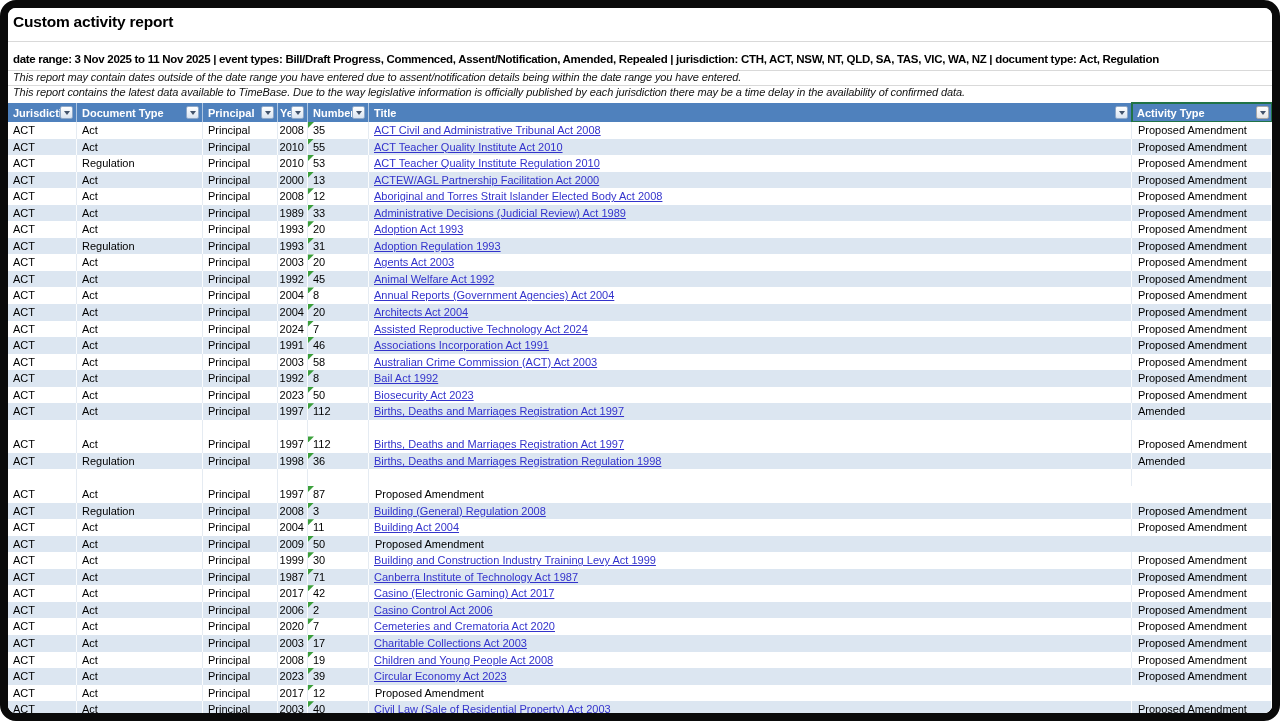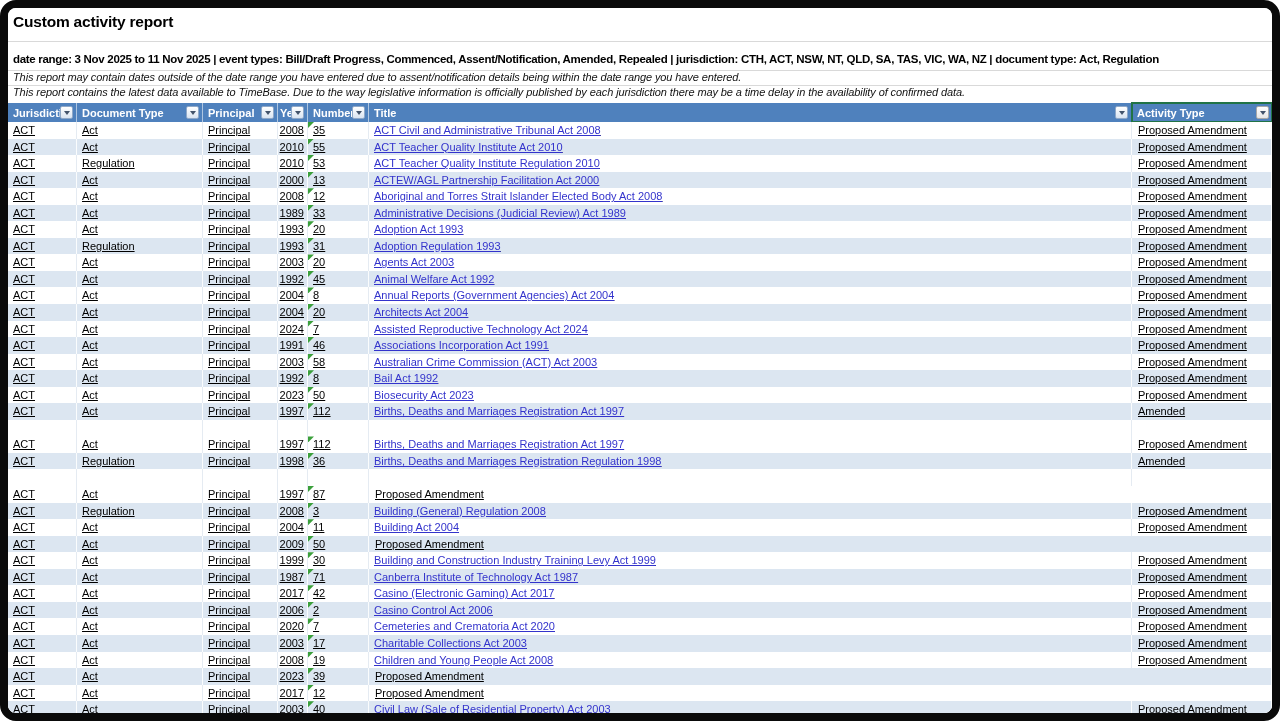--- a/index.html
+++ b/index.html
@@ -30,21 +30,21 @@
          padding-left:5px;border-right:1px solid rgba(255,255,255,.55);overflow:hidden;white-space:nowrap;}
   .hlabel{flex:1;overflow:hidden;white-space:nowrap;}
   .hc-jur{width:69px}.hc-doc{width:126px}.hc-pri{width:75px}.hc-year{width:30px;padding-left:2px}
   .hc-num{width:61px}.hc-title{width:763px}.hc-act{flex:1;outline:2px solid var(--sel);outline-offset:-1px;border-right:none;}
   .fbtn{flex:none;width:13px;height:13px;margin-right:3px;border:1px solid #8fa8c8;border-radius:2px;
         background:linear-gradient(#ffffff,#d9e4f1);display:flex;align-items:center;justify-content:center;cursor:pointer;}
   .fbtn .arr{width:0;height:0;border-left:3px solid transparent;border-right:3px solid transparent;border-top:4px solid #42536b;}
   .fbtn.grey{background:linear-gradient(#ffffff,#e6e6e6);border-color:#a8a8a8;}
 
   .rows{position:absolute;left:0;top:114px;width:1264px;}
-  .row{display:flex;height:16.55px;background:#fff;text-decoration:underline;}
+  .row{display:flex;height:16.55px;background:#fff;}
   .row.shaded{background:var(--band);}
   .cell{height:16.55px;line-height:16.3px;font-size:11px;color:#000;overflow:hidden;white-space:nowrap;
         border-right:1px solid rgba(170,188,212,.30);position:relative;}
   .row.shaded .cell{border-right:1px solid rgba(255,255,255,.85);}
   .c-jur{width:69px;padding-left:5px}
   .c-doc{width:126px;padding-left:5px}
   .c-pri{width:75px;padding-left:5px}
   .c-year{width:30px;text-align:right;padding-right:3px}
   .c-num{width:61px;padding-left:5px}
   .c-title{width:763px;padding-left:5px}
@@ -443,20 +443,21 @@
           <div class="cell c-title"><a class="doclink" href="#">Children and Young People Act 2008</a></div>
           <div class="cell c-act">Proposed Amendment</div>
         </div>
 
         <div class="row shaded">
           <div class="cell c-jur">ACT</div>
           <div class="cell c-doc">Act</div>
           <div class="cell c-pri">Principal</div>
           <div class="cell c-year">2023</div>
           <div class="cell c-num has-tri">39</div>
+          <div class="cell c-title"><a class="doclink" href="#">Circular Economy Act 2023</a></div>
           <div class="cell c-act">Proposed Amendment</div>
         </div>
 
         <div class="row">
           <div class="cell c-jur">ACT</div>
           <div class="cell c-doc">Act</div>
           <div class="cell c-pri">Principal</div>
           <div class="cell c-year">2017</div>
           <div class="cell c-num has-tri">12</div>
           <div class="cell c-act">Proposed Amendment</div>

